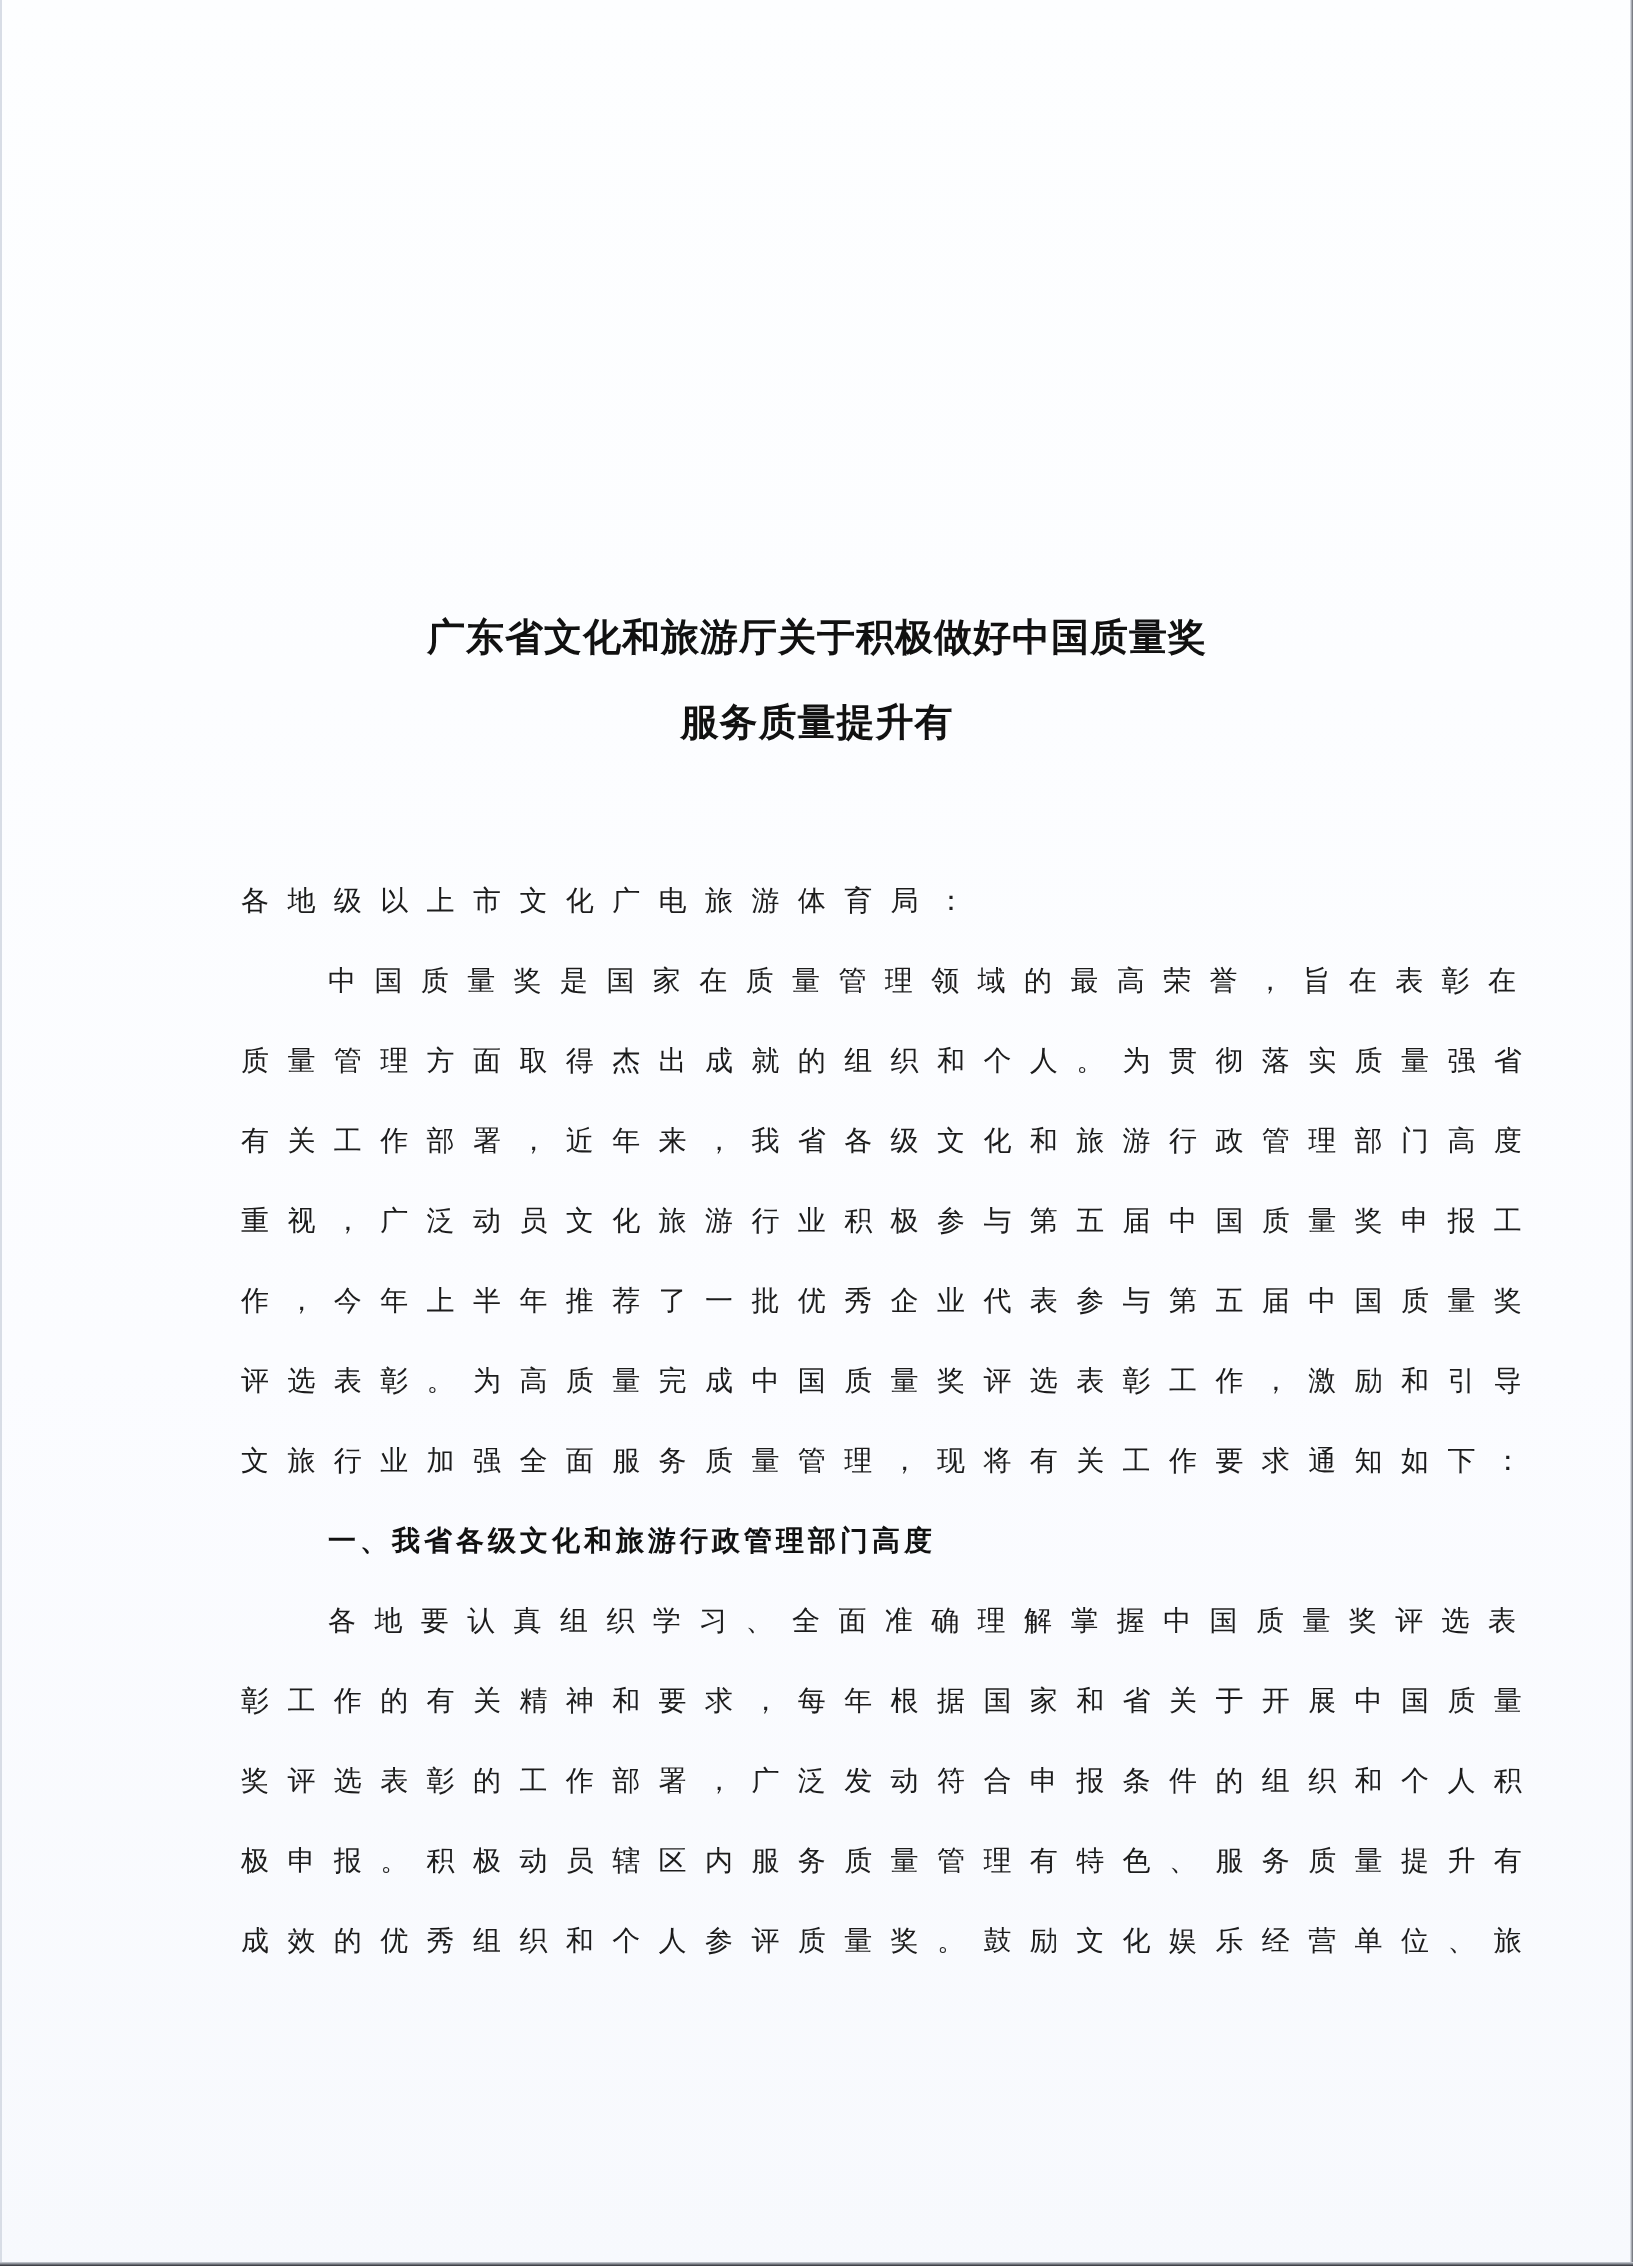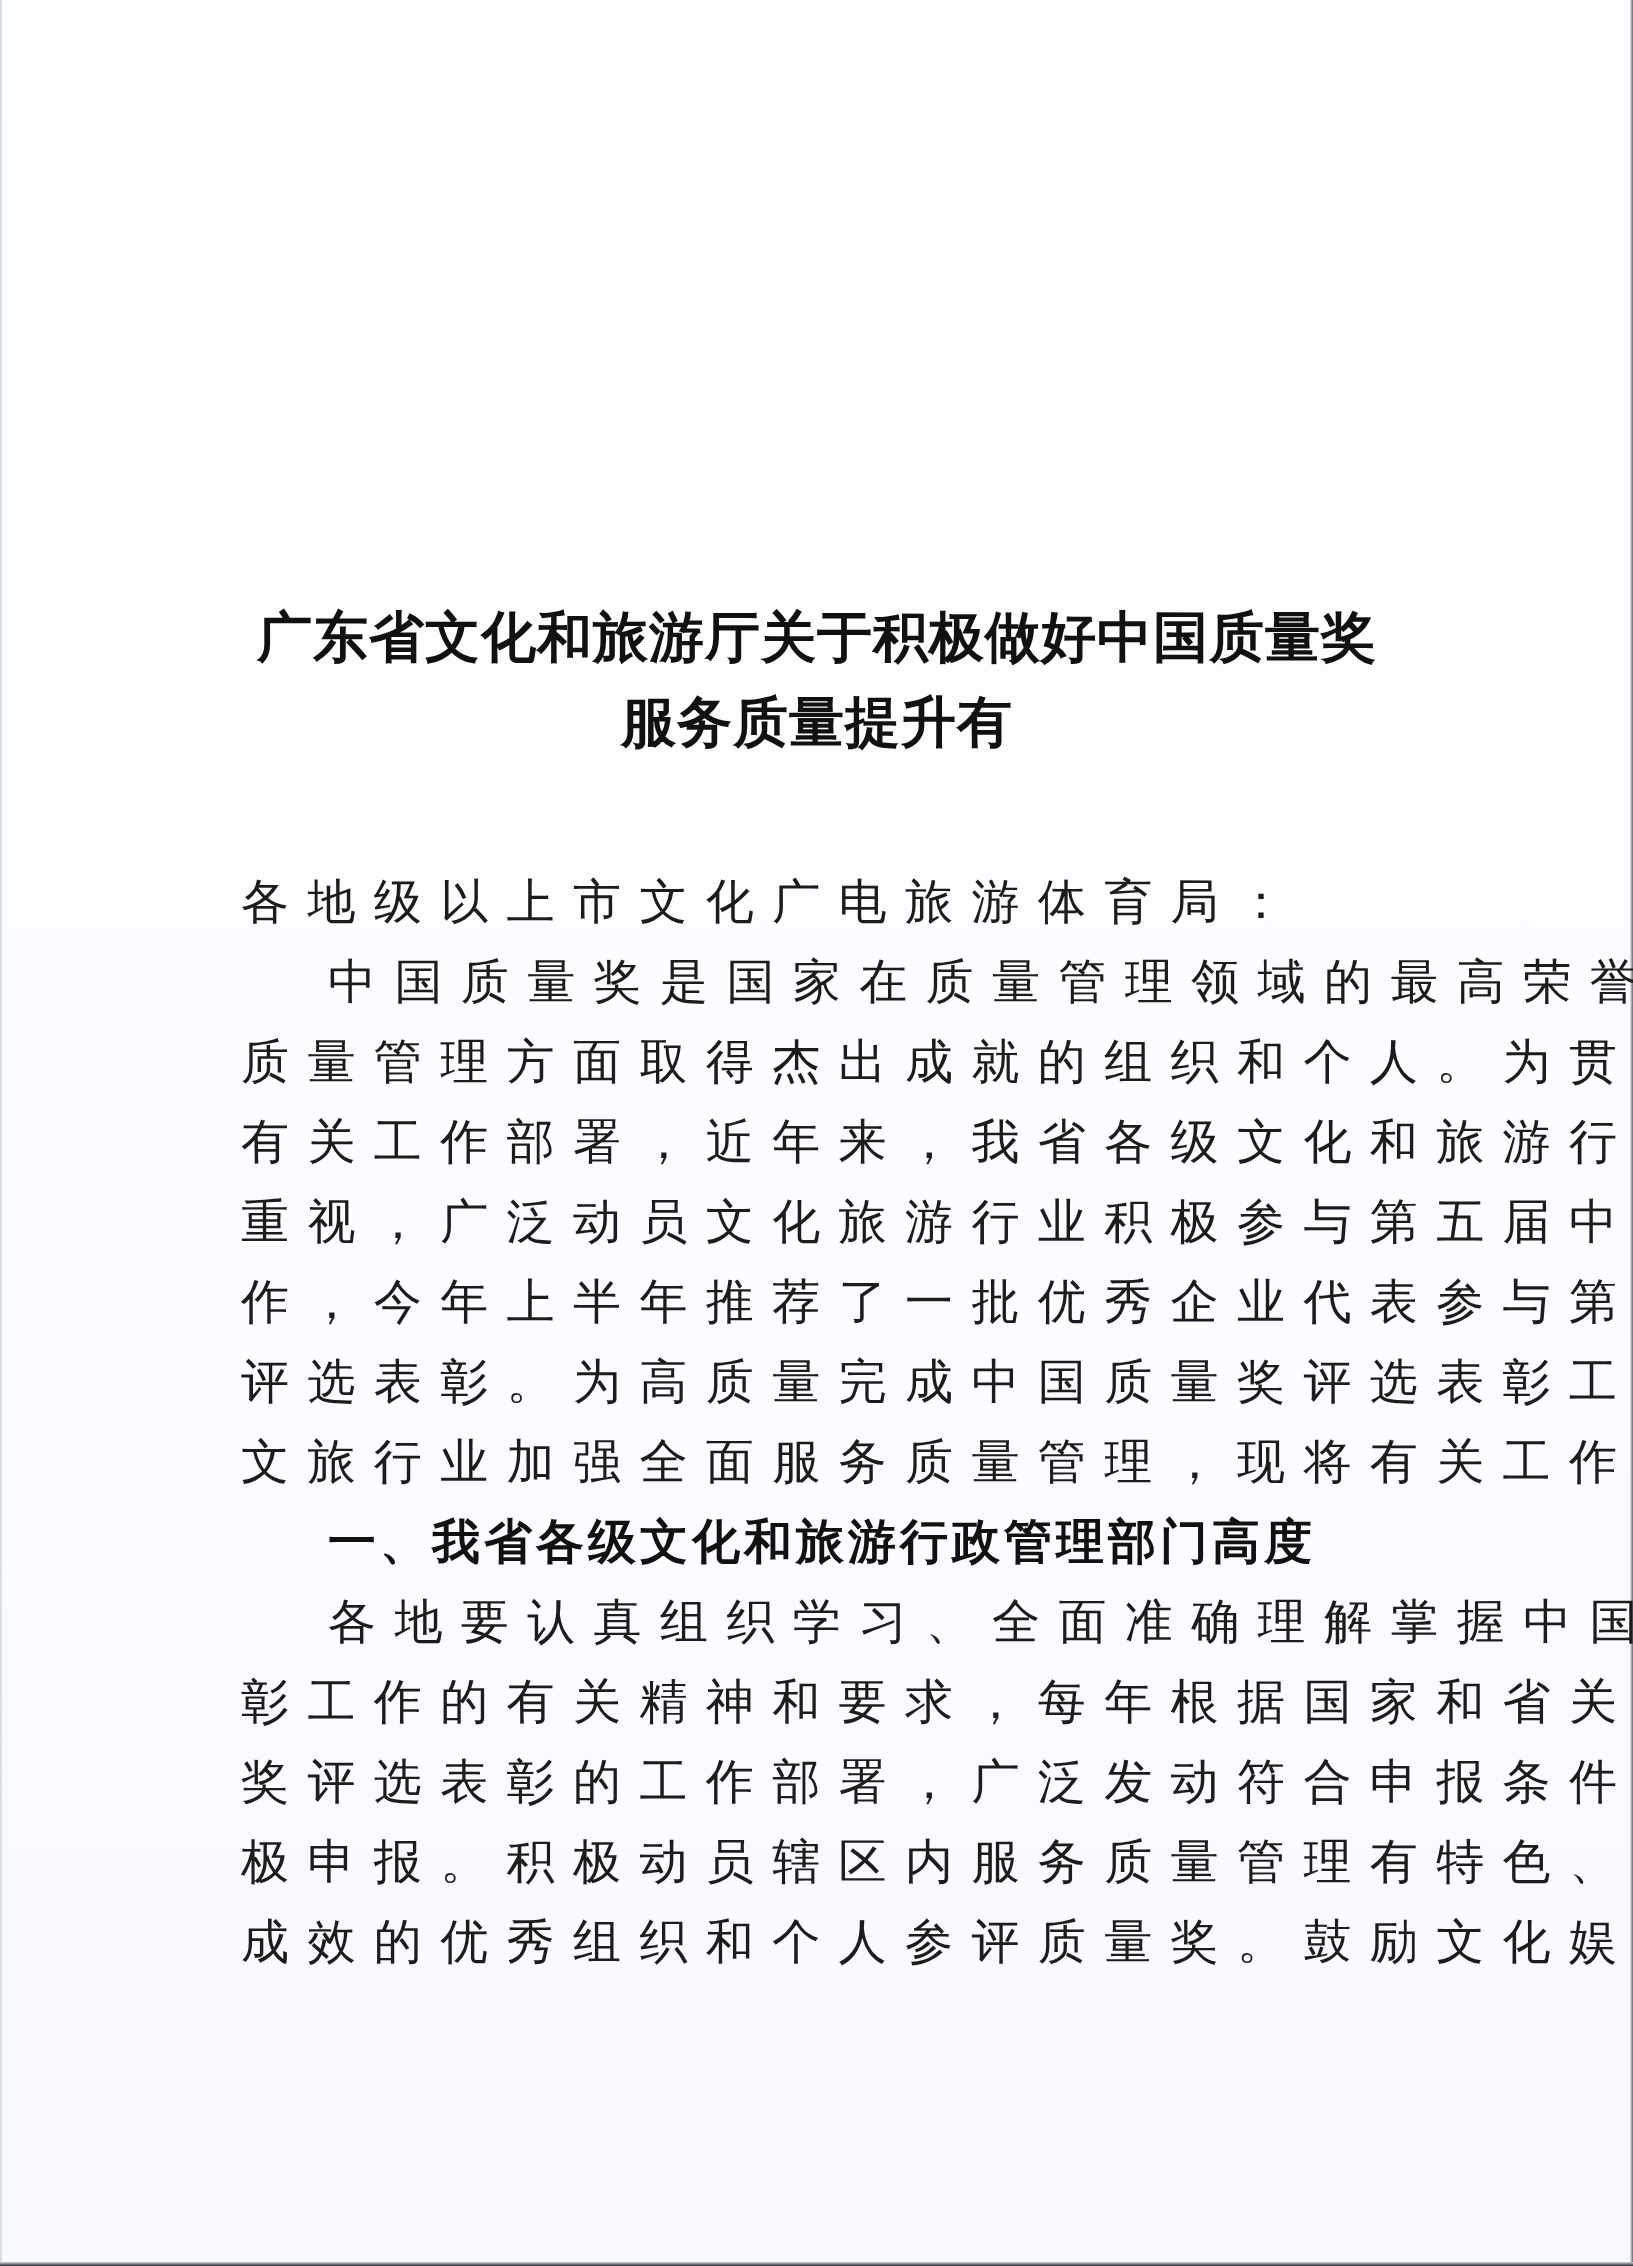--- a/index.html
+++ b/index.html
@@ -39,36 +39,36 @@
       background: #d8dde6;
     }
     .title {
       position: absolute;
       left: 198px;
       width: 1238px;
       top: 594px;
       text-align: center;
       font-family: "DejaVu Serif", "Liberation Serif", serif;
       font-weight: bold;
-      font-size: 55px;
+      font-size: 38px;
       line-height: 85px;
       color: #111;
       letter-spacing: 1px;
     }
     .title .line {
       display: block;
       white-space: nowrap;
     }
     .body {
       position: absolute;
       left: 241px;
       top: 861px;
       width: 1223px;
       font-family: "DejaVu Sans", "Liberation Sans", sans-serif;
-      font-size: 48px;
+      font-size: 28px;
       line-height: 80px;
       color: #1c1c1c;
       letter-spacing: 18.4px;
     }
     .body .line {
       display: block;
       white-space: nowrap;
       height: 80px;
     }
     .body .indent {

